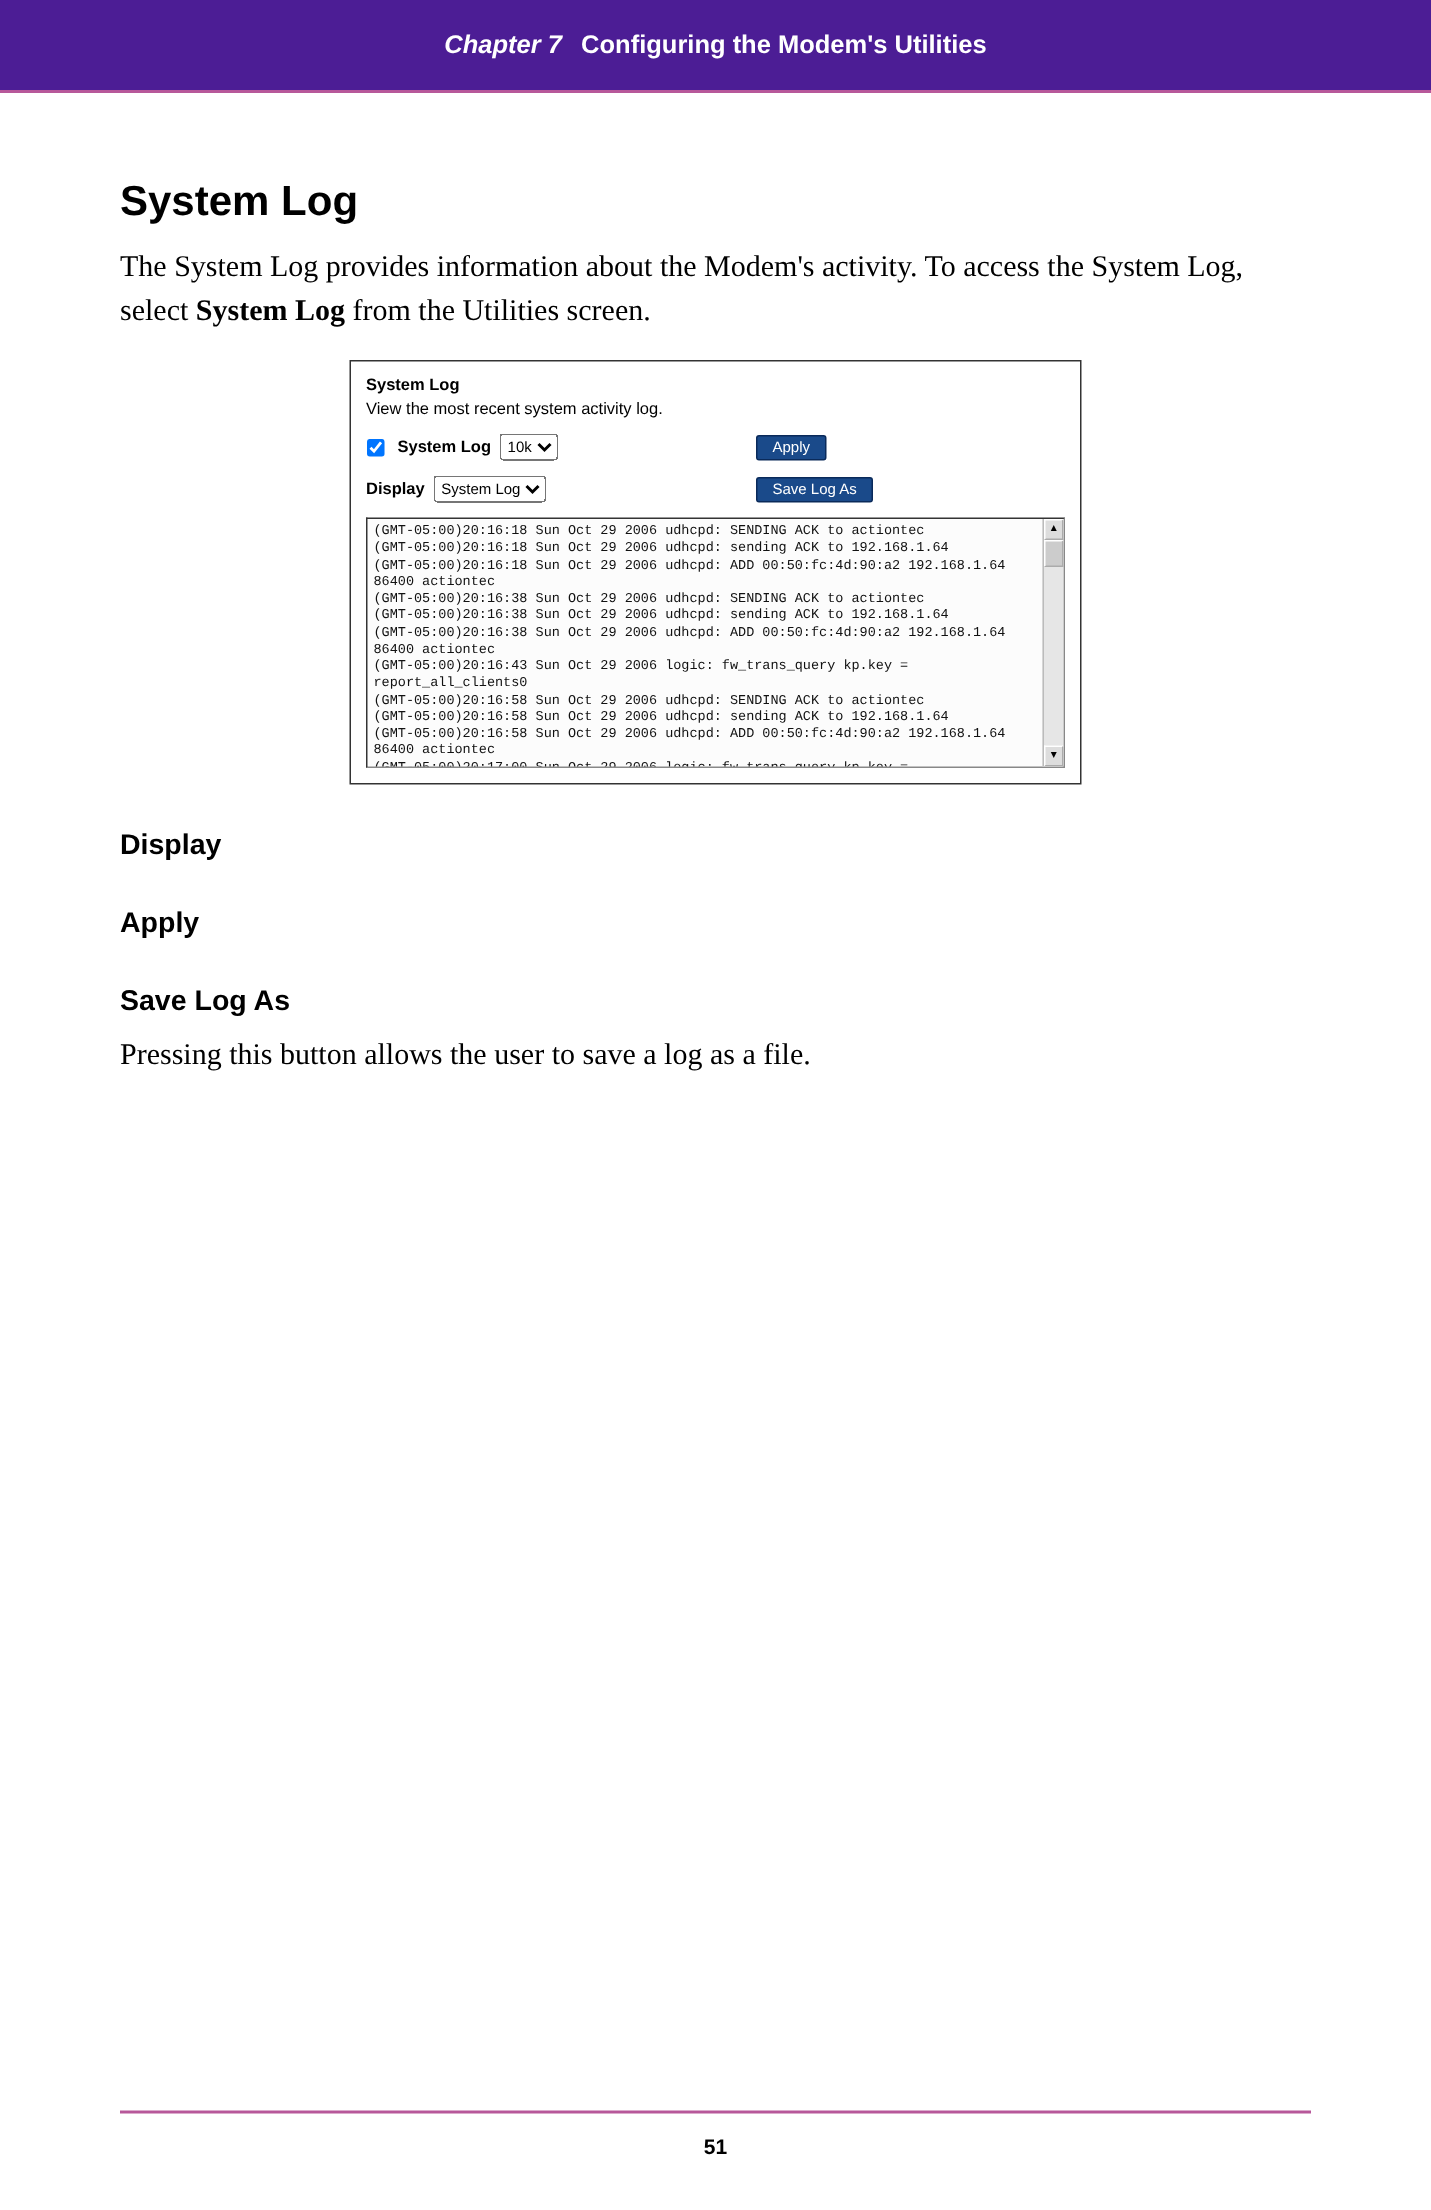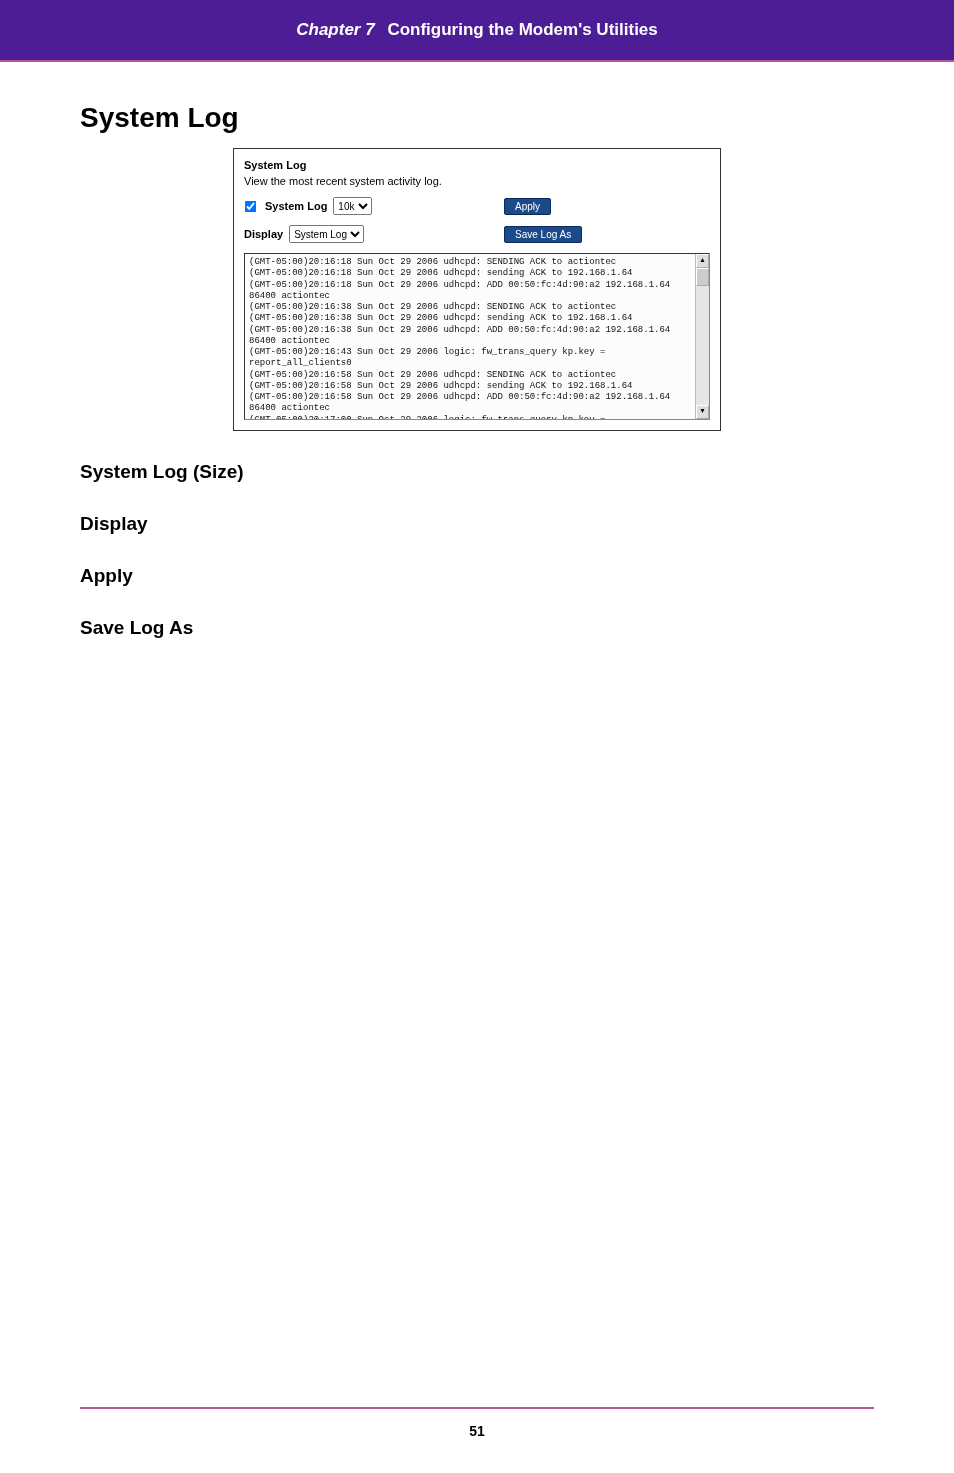--- a/index.html
+++ b/index.html
@@ -26,21 +26,21 @@
   }
   .header-band .chap { font-style: italic; font-weight: bold; margin-right: 8px; }
   .header-band .title { font-weight: bold; }
   .rule-top {
     width: 100%;
     height: 2px;
     background: #b7589a;
     margin-top: 0;
   }
   .content {
-    padding: 40px 80px 0 80px;
+    padding: 56px 80px 0 80px;
   }
   h1.section {
     font-family: Arial, Helvetica, sans-serif;
     font-weight: 800;
     font-size: 28px;
     margin-bottom: 14px;
   }
   p.body {
     font-size: 20px;
     line-height: 1.45;
@@ -163,20 +163,23 @@
     <span class="chap">Chapter 7</span>
     <span class="title">Configuring the Modem's Utilities</span>
   </span>
 </div>
 <div class="rule-top"></div>
 
 <div class="content">
 
   <h1 class="section">System Log</h1>
 
+  <p class="body">
+    <span>The System Log provides information about the Modem's activity. To access the System Log, select </span><span class="bold">System Log</span><span> from the Utilities screen.</span>
+  </p>
 
   <div class="screenshot">
     <div class="panel-title">System Log</div>
     <div class="desc">View the most recent system activity log.</div>
 
     <div class="row">
       <div class="leftgroup">
         <input type="checkbox" checked="" style="">
         <span class="lbl">System Log</span>
         <select>
@@ -215,24 +218,24 @@
       <div class="scrollbar">
         <div>
           <div class="sb-btn">▴</div>
           <div class="thumb"></div>
         </div>
         <div class="sb-btn">▾</div>
       </div>
     </div>
   </div>
 
-  <h2 class="sub">System Log (Size)</h2>
 
   <h2 class="sub">Display</h2>
 
   <h2 class="sub">Apply</h2>
 
   <h2 class="sub">Save Log As</h2>
+  <p class="body">Pressing this button allows the user to save a log as a file.</p>
 
 </div>
 
 <div class="footer-rule"></div>
 <div class="page-num">51</div>
 
 </body></html>

